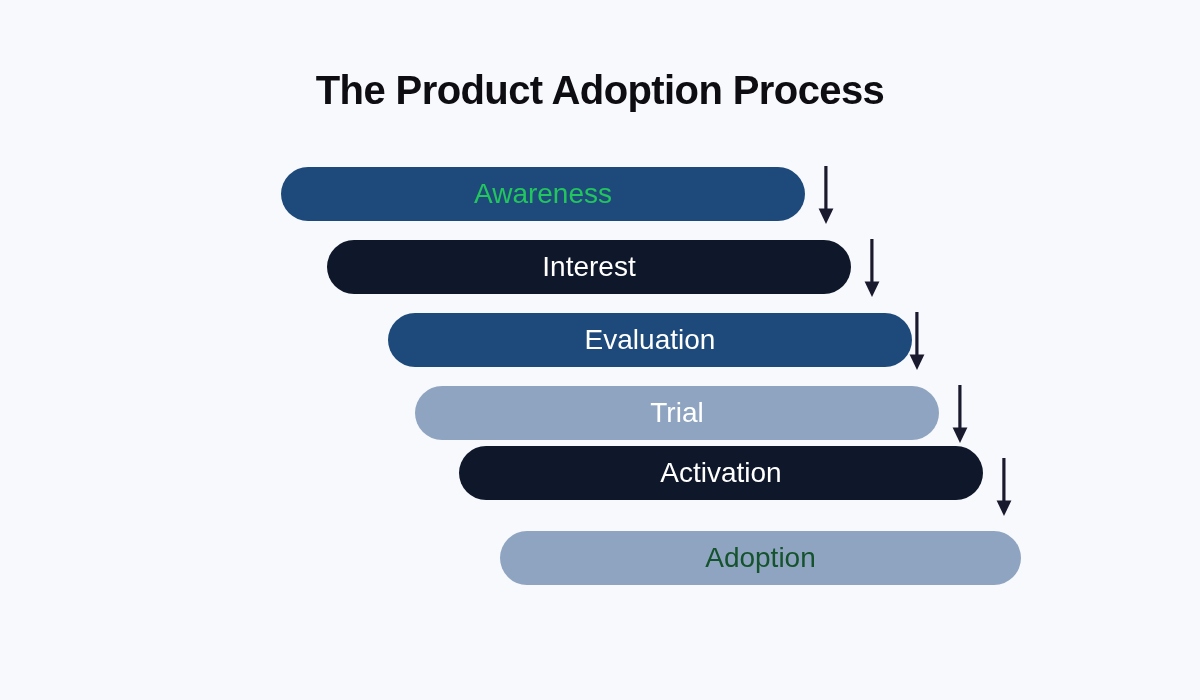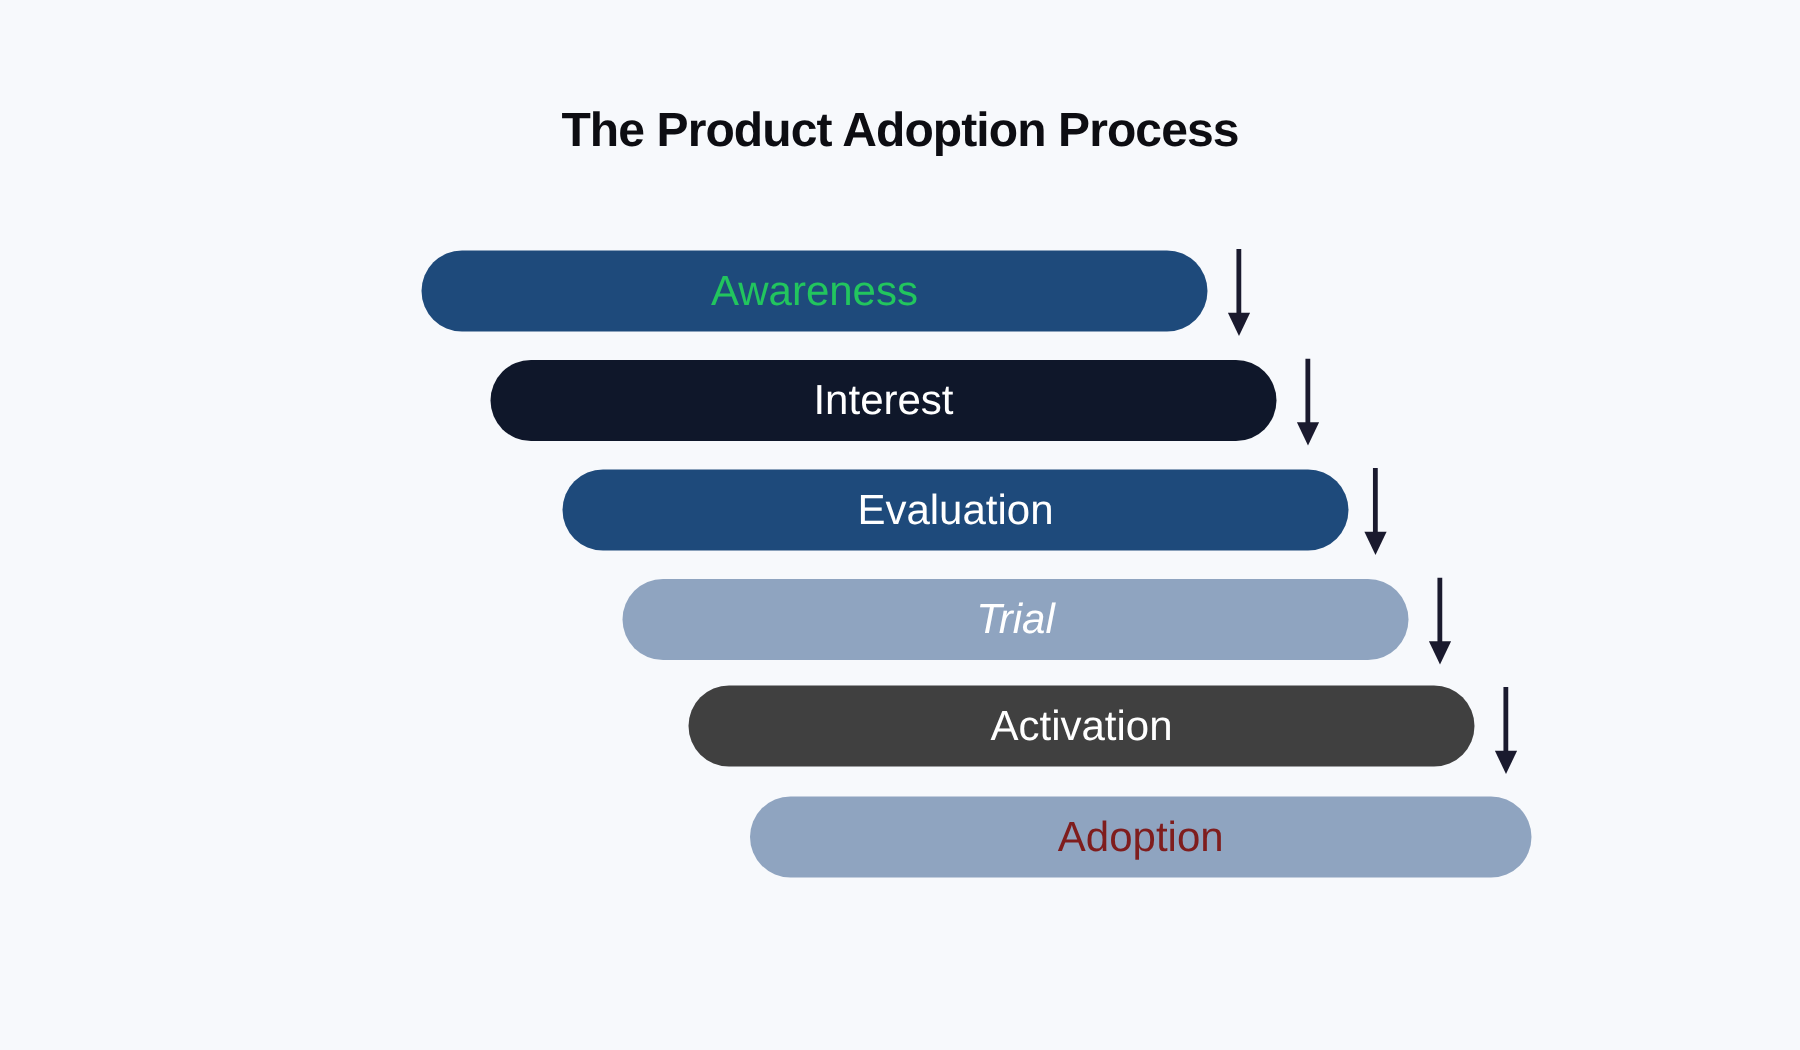--- a/index.html
+++ b/index.html
@@ -19,21 +19,21 @@
     height: 700px;
     background: #f7f9fc;
   }
   #chart-title {
     position: absolute;
     left: 0;
     top: 68px;
     width: 1200px;
     text-align: center;
     font-family: "Liberation Sans", sans-serif;
-    font-size: 32px;
+    font-size: 40px;
     font-weight: bold;
     letter-spacing: -0.6px;
     color: #0d0d12;
     white-space: nowrap;
   }
   .funnel-stage {
     position: absolute;
     height: 54px;
     border-radius: 27px;
     display: flex;
@@ -66,31 +66,31 @@
 
   <div id="chart-title" style="color: rgb(13, 13, 18);">The Product Adoption Process</div>
 
   <div id="stage-layer">
       <div class="funnel-stage" style="left: 281px; top: 167px; width: 524px; background: rgb(30, 74, 123);">
         <span class="stage-label" style="color: #22c55e;">Awareness</span>
       </div>
       <div class="funnel-stage" style="left: 327px; top: 240px; width: 524px; background: #0f172a;">
         <span class="stage-label" style="color: rgb(255, 255, 255);">Interest</span>
       </div>
-      <div class="funnel-stage" style="left: 375px; top: 313px; width: 524px; background: rgb(30, 74, 123);">
+      <div class="funnel-stage" style="left: 388px; top: 313px; width: 524px; background: rgb(30, 74, 123);">
         <span class="stage-label" style="color: rgb(255, 255, 255);">Evaluation</span>
       </div>
-      <div class="funnel-stage" style="left: 415px; top: 386px; width: 524px; background: rgb(143, 164, 192); font-style: italic;">
+      <div class="funnel-stage" style="left: 415px; top: 386px; width: 524px; background: rgb(143, 164, 192);">
         <span class="stage-label" style="color: rgb(255, 255, 255);">Trial</span>
       </div>
-      <div class="funnel-stage" style="left: 459px; top: 457px; width: 524px; background: #404040;">
+      <div class="funnel-stage" style="left: 459px; top: 446px; width: 524px; background: #0f172a;">
         <span class="stage-label" style="color: rgb(255, 255, 255);">Activation</span>
       </div>
       <div class="funnel-stage" style="left: 500px; top: 531px; width: 521px; background: rgb(143, 164, 192);">
-        <span class="stage-label" style="color: #7f1d1d;">Adoption</span>
+        <span class="stage-label" style="color: #14532d;">Adoption</span>
       </div>
     </div>
   <div id="arrow-layer">
       <div class="flow-arrow" style="left: 815px; top: 166px;">
         <svg viewBox="0 0 22 60" xmlns="http://www.w3.org/2000/svg">
           <rect x="9.3" y="0" width="3.2" height="45" fill="#1a1a2e"></rect>
           <polygon points="11,58 3.6,42.5 18.4,42.5" fill="#1a1a2e"></polygon>
         </svg>
       </div>
       <div class="flow-arrow" style="left: 861px; top: 239px;">

